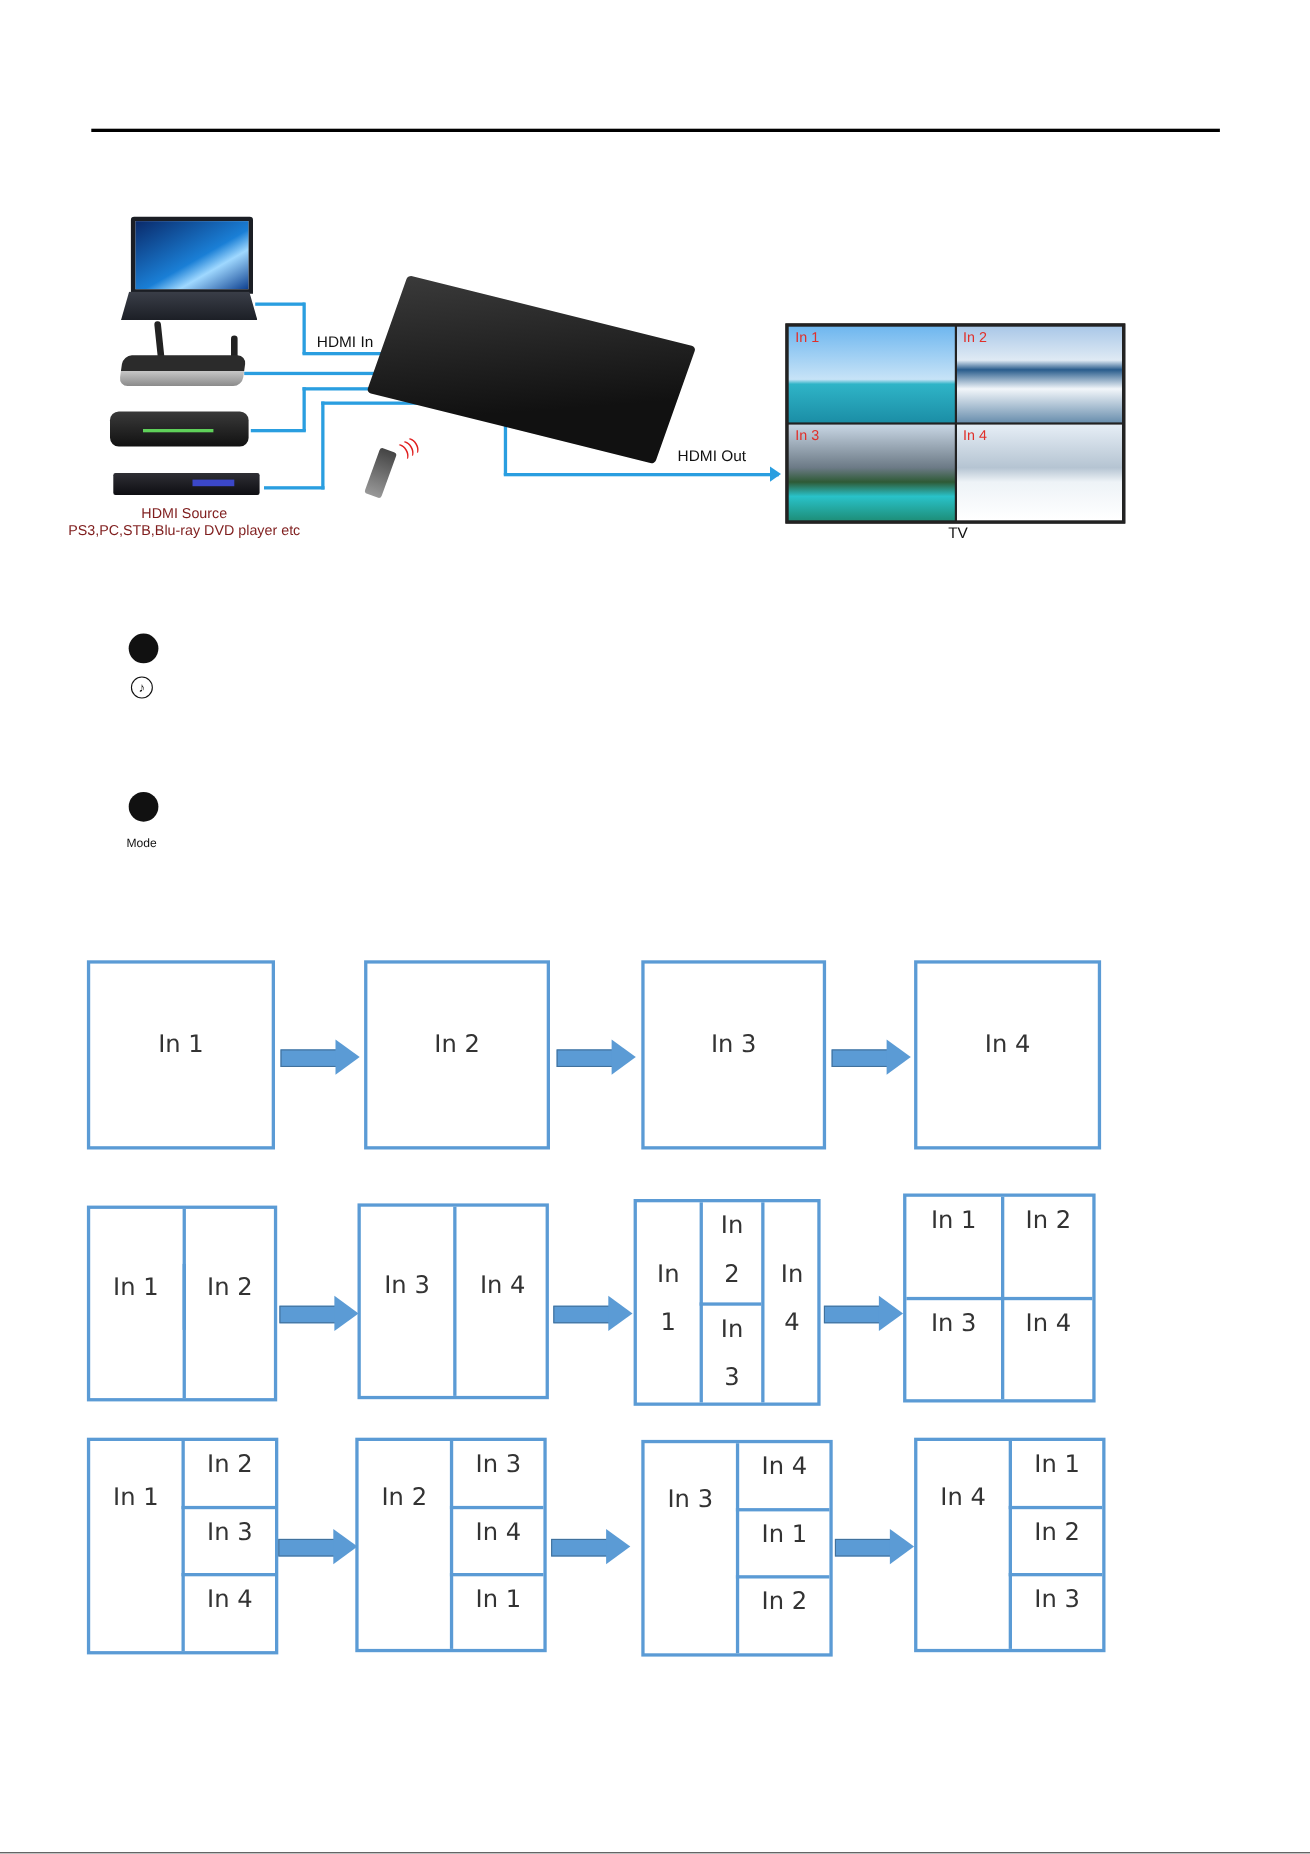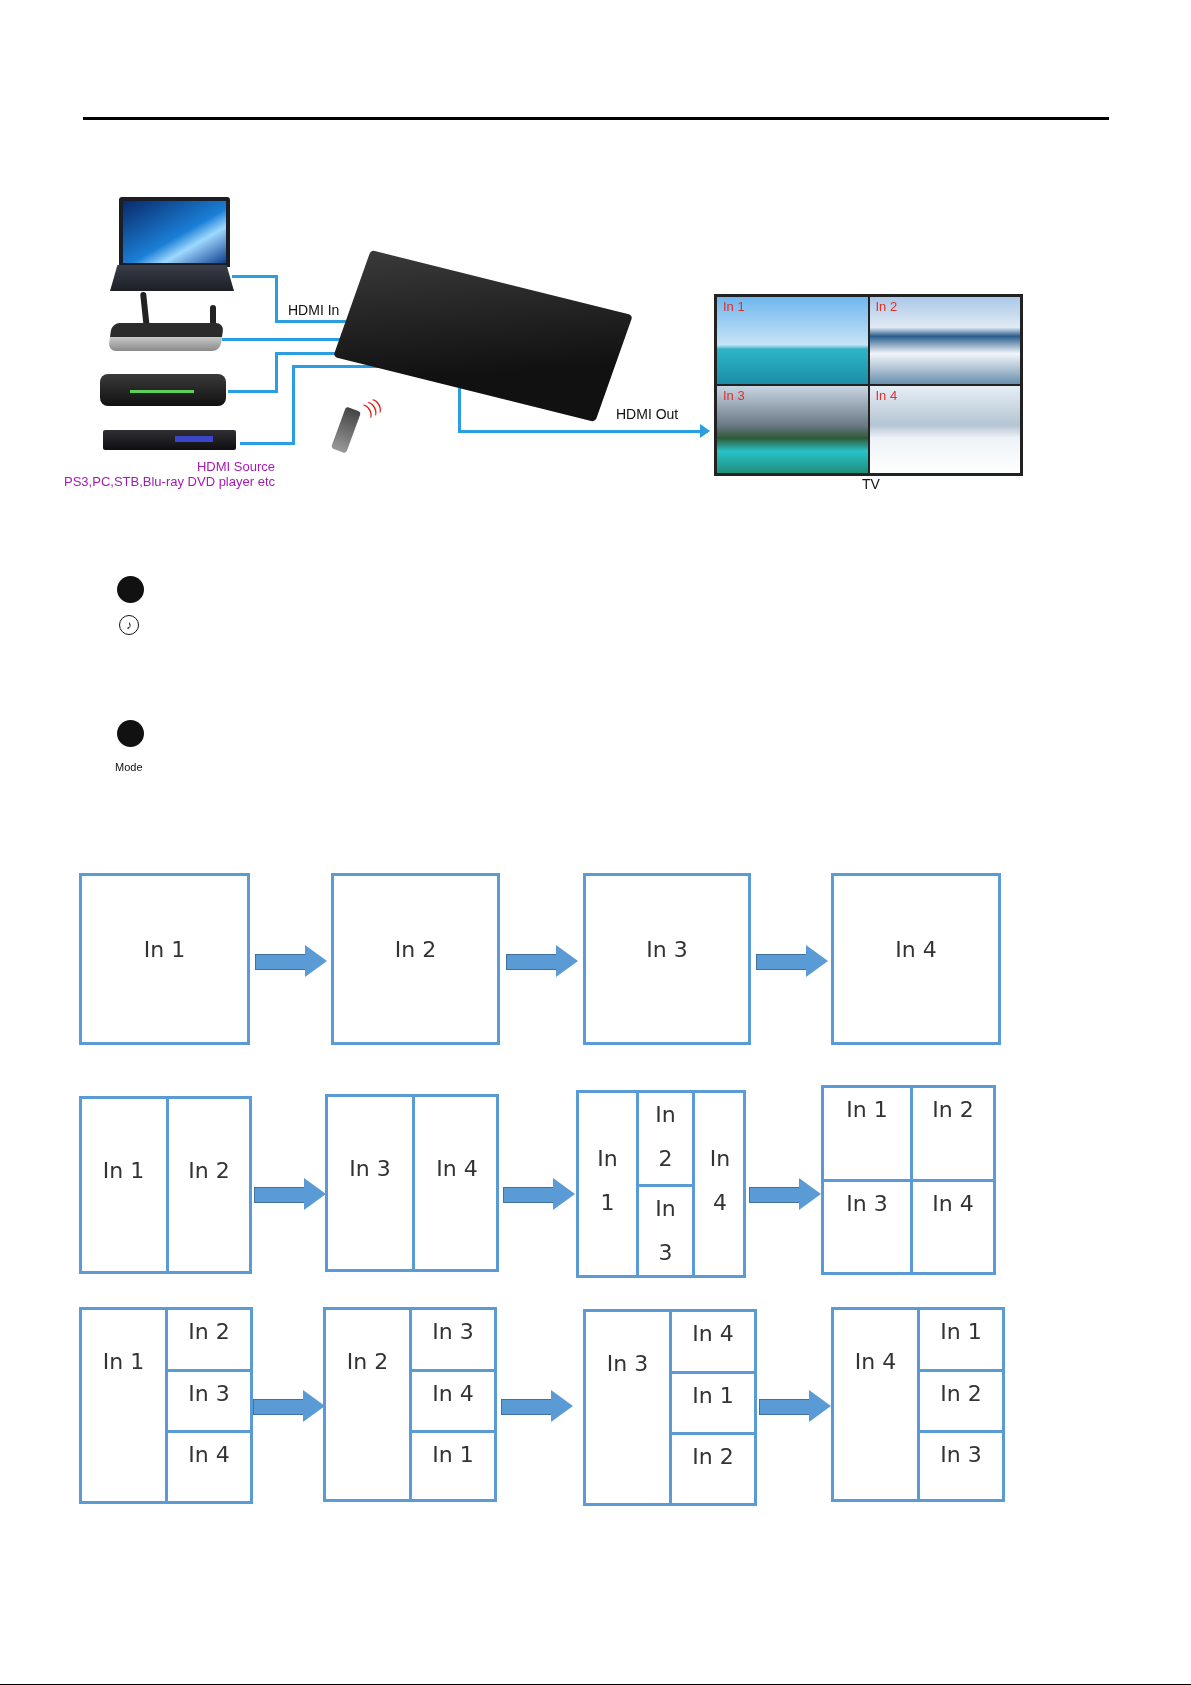--- a/index.html
+++ b/index.html
@@ -4,21 +4,21 @@
 <style>
   html, body { margin:0; padding:0; background:#ffffff; }
   body { width:1191px; height:1685px; position:relative; overflow:hidden; font-family:"Liberation Sans", sans-serif; color:#111; }
   .abs { position:absolute; }
   .rule { left:83px; top:117px; width:1026px; height:3px; background:#000; }
   .bottom-rule { left:0; top:1684px; width:1191px; height:1px; background:#000; }
 
   
   .wire { background:#2a9ee0; }
   .lbl { font-size:14px; color:#111;text-align:center; }
-  .caption { font-size:13px; text-align:right; color:#a21caf; line-height:15px; }
+  .caption { font-size:13px; text-align:center; color:#7f1d1d; line-height:15px; }
 
   
   .laptop-screen { left:119px; top:197px; width:103px; height:62px; background:linear-gradient(150deg,#0a2a6a 0%,#1a7fd6 55%,#9fd8ff 70%,#0d3f8f 100%); border:4px solid #1b1e24; border-radius:3px 3px 0 0; }
   .laptop-base { left:110px; top:265px; width:124px; height:26px; background:linear-gradient(#3a3e48,#1c1f26); clip-path:polygon(6% 0,94% 0,100% 100%,0 100%); }
   .router-body { left:110px; top:323px; width:112px; height:28px; background:linear-gradient(#2b2b2b 50%,#c8c8c8 50%,#8a8a8a); border-radius:8px; transform:skewX(-8deg); }
   .antenna { width:6px; height:38px; background:#222; border-radius:3px; }
   .console { left:100px; top:374px; width:126px; height:32px; background:linear-gradient(#3a3a3a,#111); border-radius:8px; }
   .console-strip { left:130px; top:390px; width:64px; height:3px; background:#5fd15a; }
   .dvd { left:103px; top:430px; width:133px; height:20px; background:linear-gradient(#2f2f35,#0e0e12); border-radius:2px; }
   .dvd-display { left:175px; top:436px; width:38px; height:6px; background:#3b47c8; }

